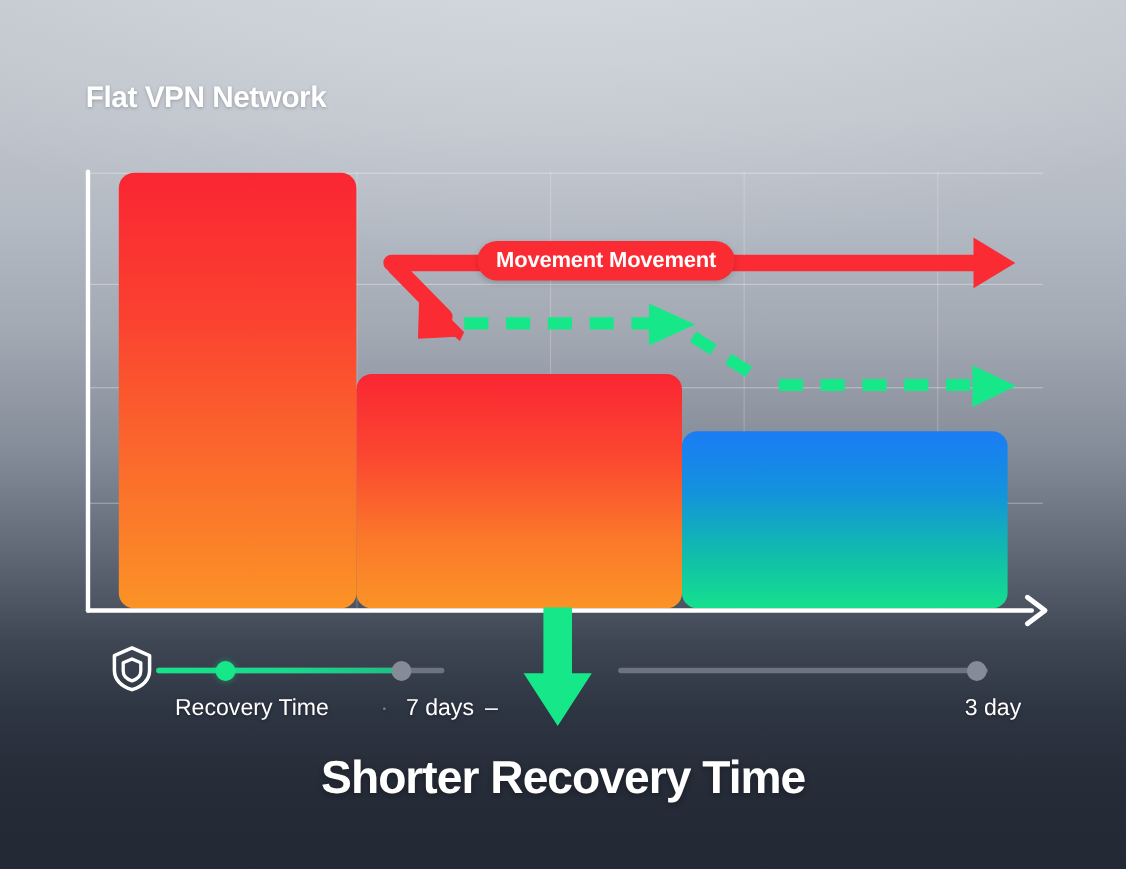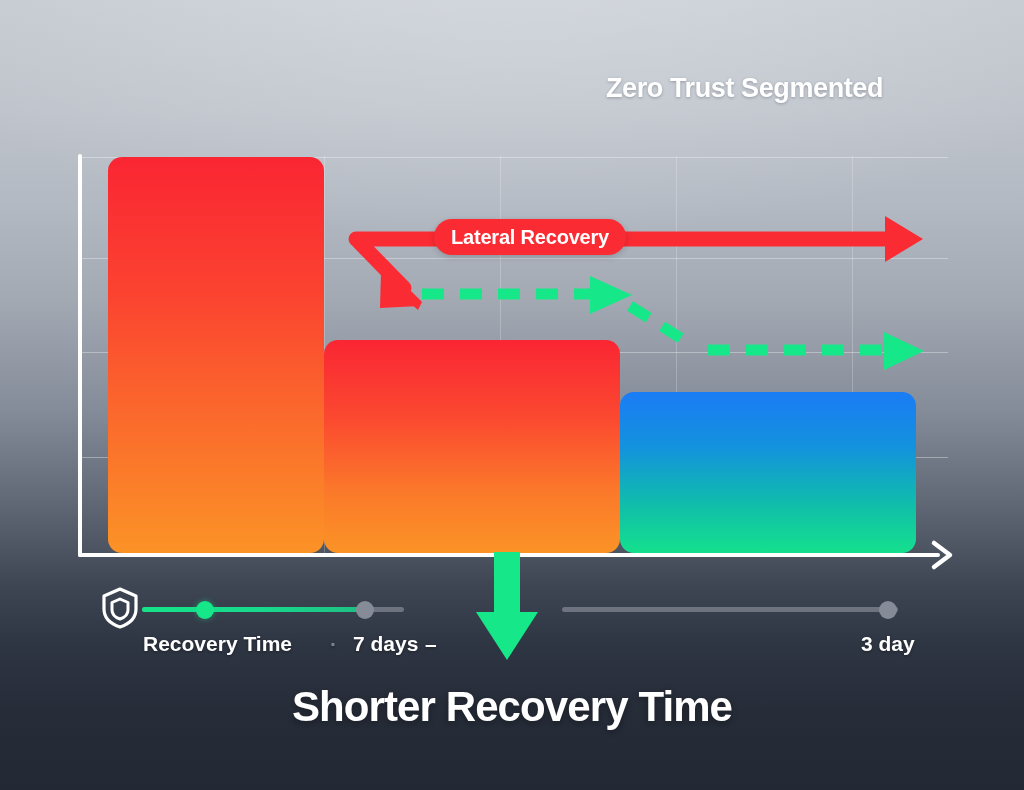--- a/index.html
+++ b/index.html
@@ -90,34 +90,34 @@
   .track-base { position:absolute; left:0; top:0; width:100%; height:5px;
                 background:#6d7480; border-radius:3px; }
   .track-fill { position:absolute; left:0; top:0; height:5px;
                 background:linear-gradient(90deg,#16e389 0%,#18d98c 55%,#1fbf84 100%);
                 border-radius:3px; }
   .knob { position:absolute; top:50%; width:18px; height:18px; border-radius:50%;
           transform:translate(-50%,-50%); }
   .knob.active { background:#16e889; box-shadow:0 0 6px rgba(22,232,137,0.45); }
   .knob.idle   { background:#858c98; }
 
-  .slider-label { position:absolute; font-size:21px; font-weight:bold; color:#ffffff;
-                  white-space:nowrap; text-shadow:0 1px 3px rgba(0,0,0,0.4); }
+  .slider-label { position:absolute; font-size:21px; font-weight:normal; color:#ffffff;
+                  white-space:nowrap; text-shadow:0 1px 3px rgba(0,0,0,0.4);margin-left:16px; }
   #lbl-recovery { left:143px; top:632px; }
   #lbl-dot      { left:330px; top:632px; font-size:21px; color:#7b828e; }
   #lbl-7days    { left:353px; top:632px; }
   #lbl-dash     { left:425px; top:632px; }
   #lbl-1day     { left:861px; top:632px; }
 </style>
 </head>
 <body>
 
 <div id="stage">
 
-  <div class="col-title" id="title-right">Zero Trust Segmented</div>
+  <div class="col-title" id="title-left">Flat VPN Network</div>
 
   <div id="plot">
     <div class="gridline-h" style="top:1px"></div>
     <div class="gridline-h" style="top:102px"></div>
     <div class="gridline-h" style="top:196px"></div>
     <div class="gridline-h" style="top:301px"></div>
     <div class="gridline-v" style="left:244px"></div>
     <div class="gridline-v" style="left:420px"></div>
     <div class="gridline-v" style="left:596px"></div>
     <div class="gridline-v" style="left:772px"></div>
@@ -135,21 +135,21 @@
 
   <svg id="lateral-arrow" viewBox="0 0 576 112">
     <g stroke="#fb2b34" stroke-width="15" fill="none" stroke-linecap="round">
       <line x1="8" y1="31" x2="540" y2="31"></line>
       <line x1="11" y1="34" x2="56" y2="80"></line>
     </g>
     <path d="M537 8 L575 31 L537 54 Z" fill="#fb2b34"></path>
     <path d="M33 64 L72 98 L32 100 Z" fill="#fb2b34"></path>
     <path d="M38 58 L74 94 L70 102 L33 70 Z" fill="#fb2b34"></path>
   </svg>
-  <div id="lateral-pill">Lateral Recovery</div>
+  <div id="lateral-pill">Movement Movement</div>
 
   <svg id="green-dashes" viewBox="0 0 506 100">
     <g stroke="#16e889" stroke-width="11" fill="none" stroke-linecap="butt">
       <line x1="4" y1="22" x2="172" y2="22" stroke-dasharray="22 16"></line>
       <line x1="212" y1="34" x2="272" y2="72" stroke-dasharray="22 16"></line>
       <line x1="290" y1="78" x2="468" y2="78" stroke-dasharray="22 16"></line>
     </g>
     <path d="M172 4 L214 23 L172 42 Z" fill="#16e889"></path>
     <path d="M466 60 L506 79 L466 98 Z" fill="#16e889"></path>
   </svg>

